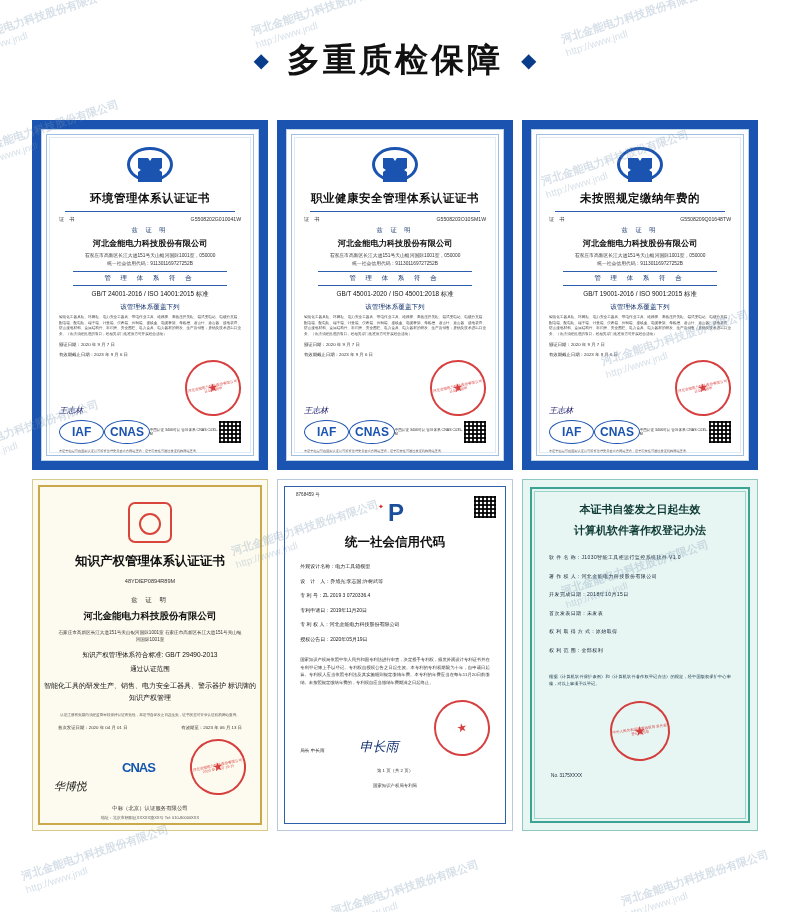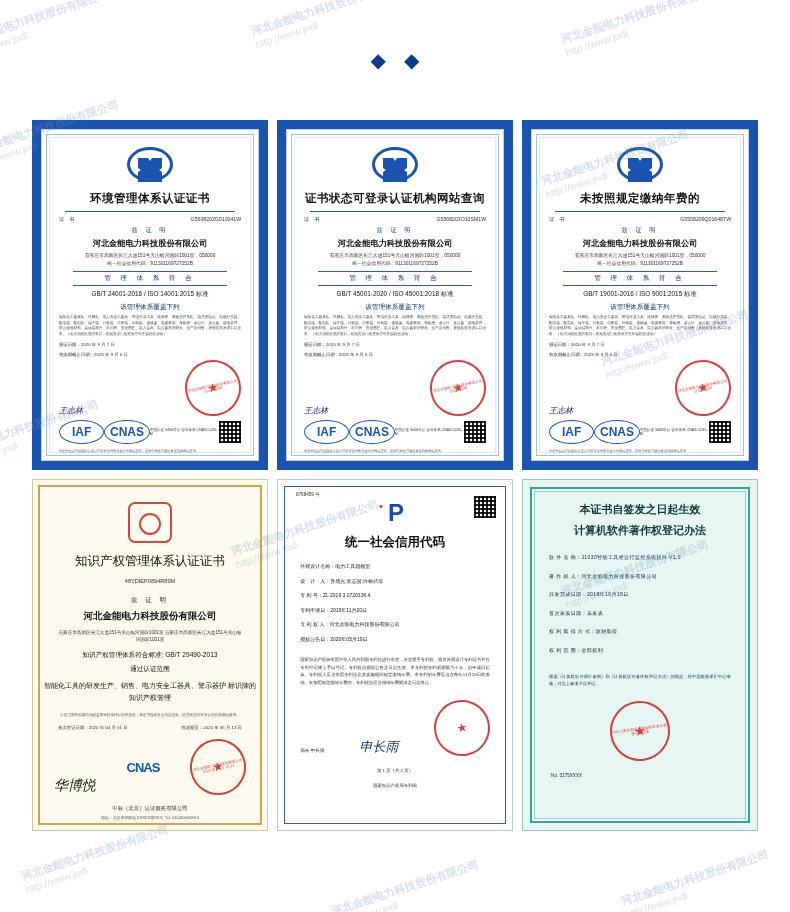--- a/index.html
+++ b/index.html
@@ -168,34 +168,34 @@
     content:"";position:absolute;inset:5px;border:2px solid #c9a94b;
   }
   .ipc-logo{
     margin-top:12px;width:40px;height:40px;border:2.5px solid #d8453a;border-radius:7px;
     position:relative;z-index:2;
   }
   .ipc-logo:after{
     content:"";position:absolute;left:9px;top:9px;width:18px;height:18px;
     border:2.5px solid #d8453a;border-radius:50%;
   }
-  .ipc-title{margin-top:10px;font-size:12.5px;font-weight:normal;color:#111;z-index:2;}
+  .ipc-title{margin-top:10px;font-size:12.5px;font-weight:bold;color:#111;z-index:2;}
   .ipc-no{margin-top:8px;font-size:5.6px;color:#333;z-index:2;}
   .ipc-label{margin-top:12px;font-size:6.5px;letter-spacing:3px;color:#333;z-index:2;}
   .ipc-company{margin-top:5px;font-size:9.5px;font-weight:bold;color:#111;z-index:2;}
   .ipc-addr{margin-top:6px;width:86%;font-size:4.6px;line-height:1.6;color:#333;text-align:center;z-index:2;}
   .ipc-std{margin-top:7px;font-size:6.6px;color:#111;z-index:2;}
   .ipc-pass{margin-top:5px;font-size:6.6px;color:#111;z-index:2;}
   .ipc-scope{margin-top:6px;font-size:7px;line-height:1.7;color:#111;text-align:center;z-index:2;}
   .ipc-note{margin-top:9px;width:86%;font-size:3.6px;line-height:1.5;color:#555;text-align:center;z-index:2;}
   .ipc-dates{margin-top:7px;width:86%;display:flex;justify-content:space-between;font-size:4.4px;color:#333;z-index:2;}
   .ipc-bottom{
     margin-top:9px;width:90%;display:flex;align-items:center;justify-content:space-between;z-index:2;
   }
-  .ipc-sign{font-size:14px;color:#111;font-family:"Liberation Serif",serif;font-style:italic;margin-top:38px;}
+  .ipc-sign{font-size:11px;color:#111;font-family:"Liberation Serif",serif;font-style:italic;margin-top:38px;}
   .ipc-logo2{
     color:#1557b0;font-weight:bold;font-size:13px;letter-spacing:-1px;
   }
   .ipc-foot{margin-top:10px;font-size:5.4px;color:#333;z-index:2;}
   .ipc-foot2{margin-top:3px;font-size:4px;color:#555;z-index:2;}
 
   
   .pat{
     background:#ffffff;
     border:1px solid #b9c8dd;
@@ -246,20 +246,21 @@
     transform:rotate(-8deg);opacity:.85;position:relative;z-index:2;
   }
   .cpr-stamp .star{position:absolute;left:50%;top:50%;transform:translate(-50%,-50%);font-size:13px;}
   .cpr-no{margin-top:12px;align-self:flex-start;margin-left:6%;font-size:4.6px;color:#123;z-index:2;}
 </style>
 </head>
 <body>
 
 <div class="header">
   <span class="diamond">◆</span>
+  <span class="title">多重质检保障</span>
   <span class="diamond">◆</span>
 </div>
 
 <div class="grid">
 
   <div class="cert iso">
     <div class="iso-inner">
       <div class="iso-frame"></div>
       <div class="iso-frame2"></div>
       <div class="iso-logo">
@@ -303,21 +304,21 @@
   </div>
 
   <div class="cert iso">
     <div class="iso-inner">
       <div class="iso-frame"></div>
       <div class="iso-frame2"></div>
       <div class="iso-logo">
           <span class="ring"></span>
           <span class="sq"></span>
         </div>
-      <div class="iso-title">证书状态可登录认证机构网站查询</div>
+      <div class="iso-title">职业健康安全管理体系认证证书</div>
       <div class="iso-sep"></div>
       <div class="iso-row">
         <span>证　书</span>
         <span>G5508203O10SM1W</span>
       </div>
       <div class="iso-label">兹 证 明</div>
       <div class="iso-company">河北金能电力科技股份有限公司</div>
       <div class="iso-addr">石家庄市高新区长江大道151号天山银河国际1001室，050000</div>
       <div class="iso-code">统一社会信用代码：911301169727252B</div>
       <div class="iso-band">管 理 体 系 符 合</div>

